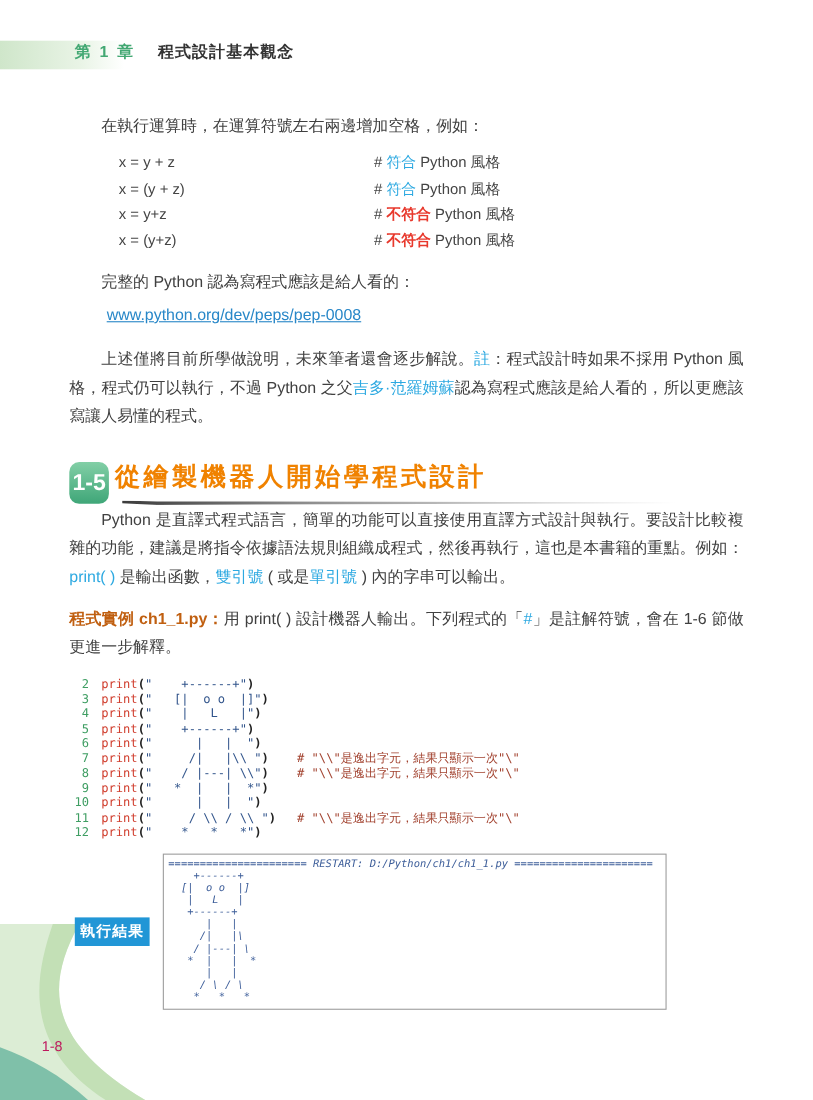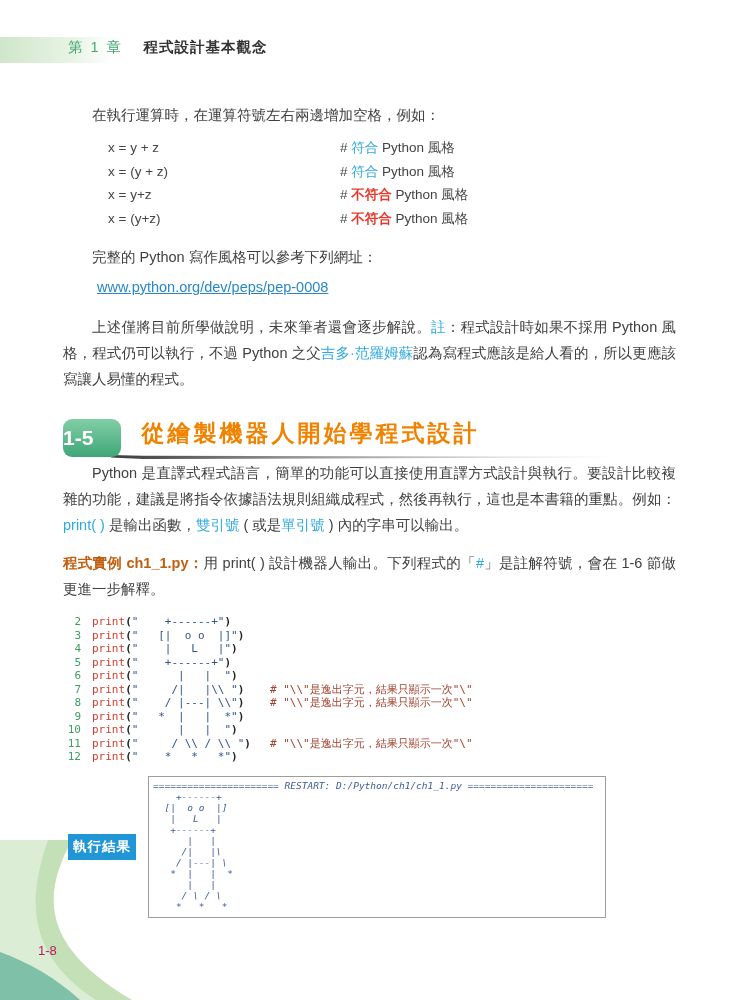--- a/index.html
+++ b/index.html
@@ -5,21 +5,21 @@
   * { margin:0; padding:0; box-sizing:border-box; }
   html,body { background:#fff; }
   body { font-family:"Liberation Sans", sans-serif; color:#404040; }
   .page { position:relative; width:739px; height:1000px; background:#fff; overflow:hidden; margin:0 auto; }
   .content { position:relative; padding:0 63px; z-index:1; }
 
   
   .chapter-header { position:relative; margin-top:38px; height:24px; }
   .chapter-band { position:absolute; left:-63px; top:-1px; width:113px; height:26px;
     background:linear-gradient(to right,#cfe6ca,#e9f4e6 65%,#ffffff); }
-  .chapter-num { position:relative; color:#43a873; font-weight:normal; font-size:14.5px; margin-left:5px; letter-spacing:2px; }
+  .chapter-num { position:relative; color:#43a873; font-weight:bold; font-size:14.5px; margin-left:5px; letter-spacing:2px; }
   .chapter-title { position:relative; color:#333; font-weight:bold; font-size:14.5px; margin-left:16px; letter-spacing:1px; }
 
   .body-par { font-size:14.5px; line-height:26px; text-align:justify; color:#404040; }
   .indent { text-indent:2em; }
 
   .p-intro { margin-top:40px; }
 
   
   .style-block { margin:8px 0 0 45px; }
   .style-row { line-height:23.5px; font-size:13.5px; color:#444; }
@@ -31,24 +31,24 @@
   .url-line { margin:8px 0 0 34px; }
   .pep-link { color:#2887c8; font-size:14.5px; text-decoration:underline; cursor:pointer; }
 
   .p-note { margin-top:18px; }
   .seg-default { color:#404040; }
   .seg-blue { color:#2da9e1; }
   .seg-orange { color:#c05f10; font-weight:bold; }
 
   
   .section-header { margin-top:26px; position:relative; height:42px; }
-  .sec-badge { display:inline-block; width:58px; height:38px; line-height:38px; text-align:left;
+  .sec-badge { display:inline-block; width:36px; height:38px; line-height:38px; text-align:center;
     border-radius:9px; background:linear-gradient(180deg,#82cfa6,#3fa678);
     color:#fff; font-size:21px; font-weight:bold; position:relative; z-index:2; }
-  .sec-title { font-size:23px; color:#f08200; font-weight:bold; margin-left:16px; letter-spacing:3px; vertical-align:4px; }
+  .sec-title { font-size:23px; color:#f08200; font-weight:bold; margin-left:1px; letter-spacing:3px; vertical-align:4px; }
   .swoosh { position:absolute; left:48px; bottom:1px; width:530px; height:4px; z-index:1;
     background:linear-gradient(to right,#3c3c3c,#8a8a8a 30%,#d9d9d9 72%,rgba(255,255,255,0) 95%);
     clip-path:polygon(0 0,6% 20%,100% 40%,100% 60%,6% 100%,0 65%); }
 
   .p-sec-intro { }
   .p-caption { margin-top:12px; }
 
   
   .code-listing { margin-top:13px; font-family:"DejaVu Sans Mono", monospace; font-size:11px; line-height:13.5px; }
   .code-line { white-space:pre; }
@@ -87,21 +87,21 @@
 
     <p class="body-par indent p-intro">在執行運算時，在運算符號左右兩邊增加空格，例如：</p>
 
     <div class="style-block">
         <div class="style-row"><span class="style-code">x = y + z</span><span class="style-comment"><span># </span><span class="v-blue">符合</span><span> Python 風格</span></span></div>
         <div class="style-row"><span class="style-code">x = (y + z)</span><span class="style-comment"><span># </span><span class="v-blue">符合</span><span> Python 風格</span></span></div>
         <div class="style-row"><span class="style-code">x = y+z</span><span class="style-comment"><span># </span><span class="v-red">不符合</span><span> Python 風格</span></span></div>
         <div class="style-row"><span class="style-code">x = (y+z)</span><span class="style-comment"><span># </span><span class="v-red">不符合</span><span> Python 風格</span></span></div>
       </div>
 
-    <p class="body-par indent p-ref">完整的 Python 寫作風格可以參考下列網址：</p>
+    <p class="body-par indent p-ref">完整的 Python 認為寫程式應該是給人看的：</p>
 
     <div class="url-line">
       <a class="pep-link">www.python.org/dev/peps/pep-0008</a>
     </div>
 
     <p class="body-par indent p-note"><span class="seg-default">上述僅將目前所學做說明，未來筆者還會逐步解說。</span><span class="seg-blue">註</span><span class="seg-default">：程式設計時如果不採用 Python 風格，程式仍可以執行，不過 Python 之父</span><span class="seg-blue">吉多·范羅姆蘇</span><span class="seg-default">認為寫程式應該是給人看的，所以更應該寫讓人易懂的程式。</span></p>
 
     <div class="section-header">
       <span class="sec-badge">1-5</span>
       <span class="sec-title">從繪製機器人開始學程式設計</span>

